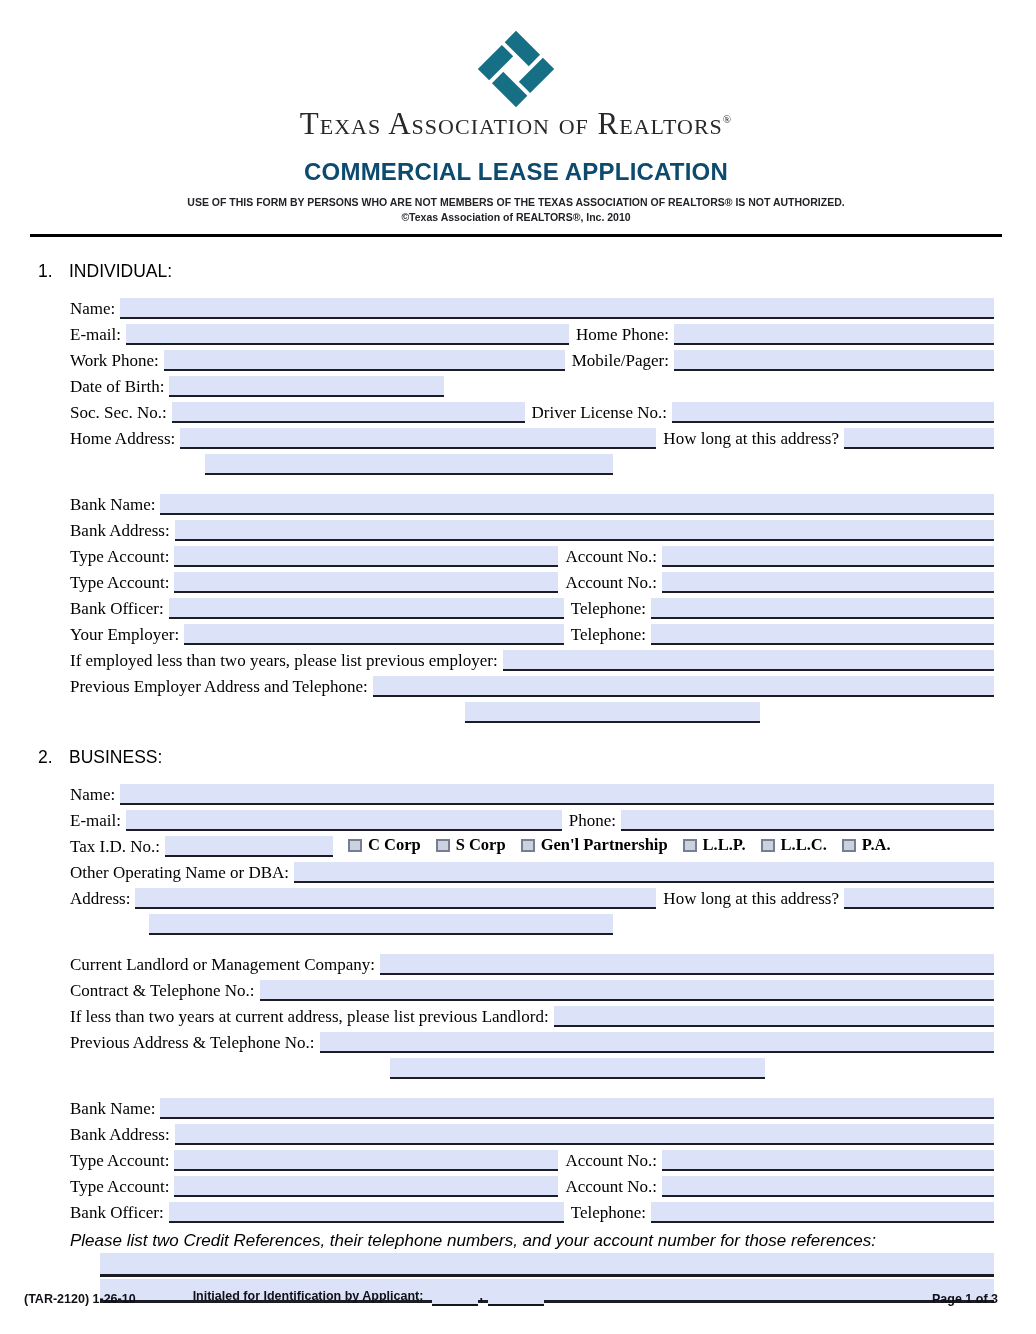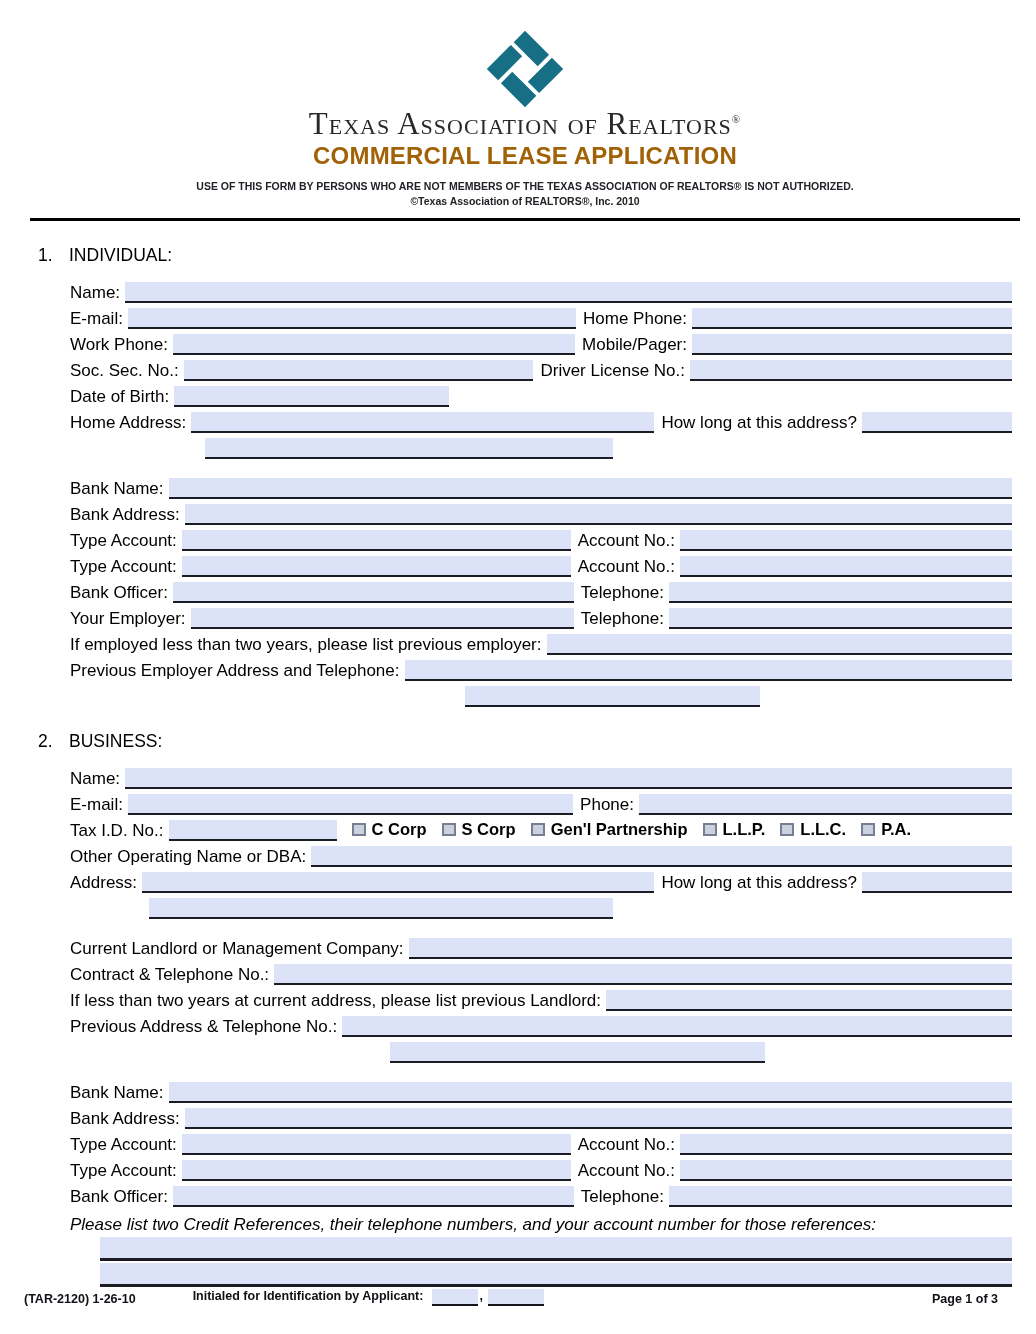--- a/index.html
+++ b/index.html
@@ -1,42 +1,42 @@
 <!DOCTYPE html>
 <html style="--field-bg: #dce3f8; --underline: #1c1c24; --logo-teal: #176F86;"><head>
 <meta charset="utf-8">
 <style>
   * { margin:0; padding:0; box-sizing:border-box; }
   html,body { background:#ffffff; }
   body { font-family:"Liberation Sans", sans-serif; color:#000; }
 
   .page {
     width:1036px; height:1320px; background:#fff;
-    padding:24px 24px 0 38px; position:relative; overflow:hidden;
+    padding:24px 42px 0 38px; position:relative; overflow:hidden;
   }
 
   
   header { text-align:center; }
   .logo { display:block; margin:6px auto 0; }
   .brand {
     font-family:"Liberation Serif", serif; font-variant:small-caps;
     font-size:31px; letter-spacing:1px; color:#28282c; line-height:1.05;
   }
   .brand sup { font-size:11px; font-variant:normal; vertical-align:super; }
-  .form-title { font-size:24px; font-weight:bold; letter-spacing:0.2px; color:#a16207; margin-top:1px; }
+  .form-title { font-size:24px; font-weight:bold; letter-spacing:0.2px; color:#0c4a6e; margin-top:17px; }
   .notice { margin-top:9px; font-size:10.5px; font-weight:bold; color:#222228; line-height:1.45; }
   .header-rule { height:3px; background:#000; margin:9px -8px 0 -8px; }
 
   
   .section { margin-top:24px; }
   .sec-head { display:flex; font-size:17.5px; }
   .sec-num { width:31px; }
   .sec-body { margin-left:32px; margin-top:15px; }
 
-  .row { display:flex; align-items:flex-end; height:22px; margin-bottom:4px; font-size:17px; line-height:1; }
+  .row { display:flex; align-items:flex-end; height:22px; margin-bottom:4px; font-size:17px; line-height:1;font-family:Liberation Serif, serif; }
   .lbl { white-space:nowrap; padding:0 5px 2px 0; background:#fff; position:relative; z-index:1; }
   .lbl.mid { padding-left:7px; }
   .fld {
     background:var(--field-bg, #dce3f8);
     border-bottom:2px solid var(--underline, #1c1c24);
     height:21px; align-self:flex-end;
   }
   .fld.thick { border-bottom-width:3px; height:24px; }
   .grow { flex:1 1 auto; }
 
@@ -109,29 +109,29 @@
       </div>
 
       <div class="row">
         <span class="lbl">Work Phone:</span>
         <span class="fld grow"></span>
         <span class="lbl mid">Mobile/Pager:</span>
         <span class="fld w320"></span>
       </div>
 
       <div class="row">
+        <span class="lbl">Date of Birth:</span>
+        <span class="fld w275"></span>
+      </div>
+
+      <div class="row">
         <span class="lbl">Soc. Sec. No.:</span>
         <span class="fld grow"></span>
         <span class="lbl mid">Driver License No.:</span>
         <span class="fld w322"></span>
-      </div>
-
-      <div class="row">
-        <span class="lbl">Date of Birth:</span>
-        <span class="fld w275"></span>
       </div>
 
       <div class="row">
         <span class="lbl">Home Address:</span>
         <span class="fld grow"></span>
         <span class="lbl mid">How long at this address?</span>
         <span class="fld w150"></span>
       </div>
 
       <div class="row">

